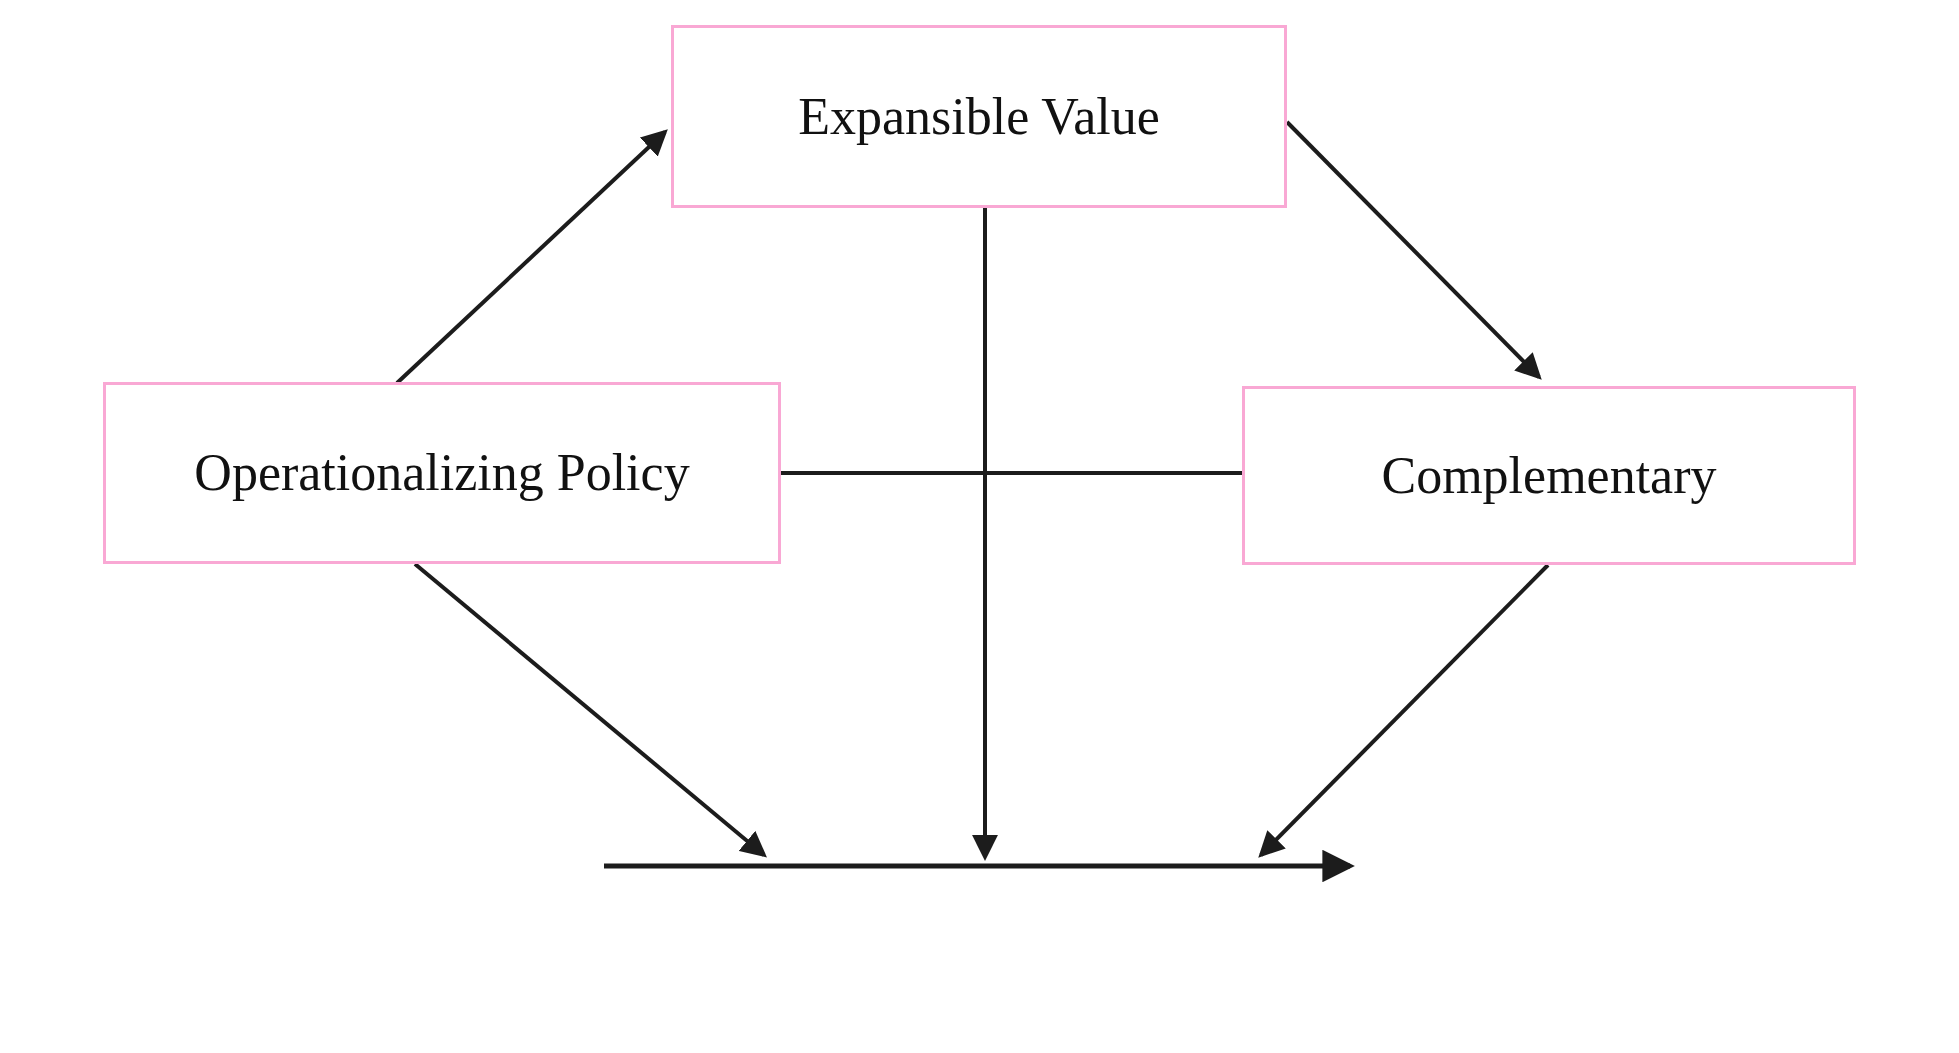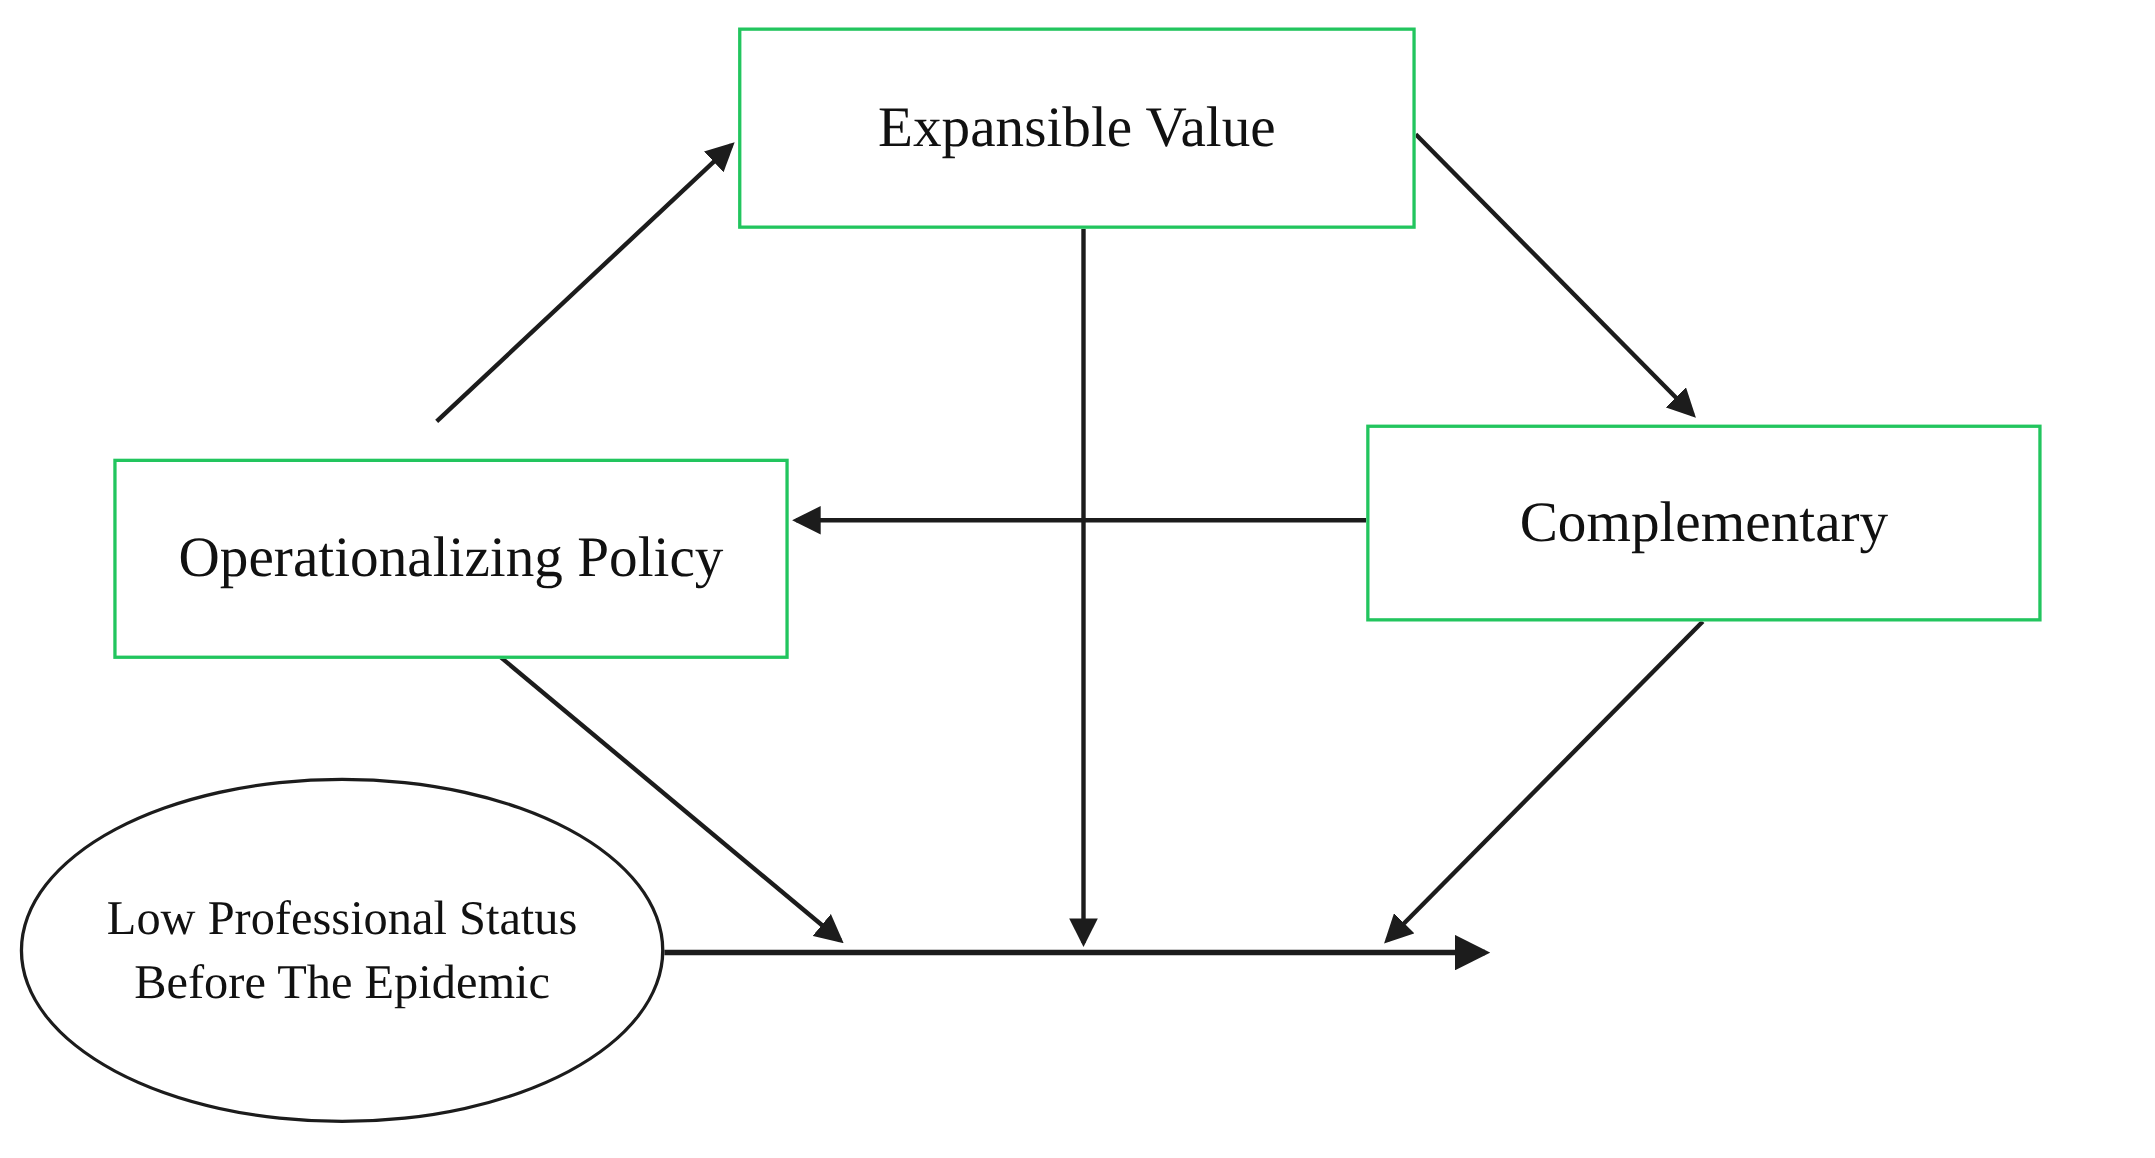--- a/index.html
+++ b/index.html
@@ -26,39 +26,39 @@
     position: absolute;
     display: flex;
     flex-direction: column;
     align-items: center;
     justify-content: center;
     text-align: center;
     box-sizing: border-box;
     background: #ffffff;
   }
   .rect-node {
-    border: 3px solid #22c55e;
+    border: 3px solid #f9a8d4;
   }
   .ellipse-node {
     border: 3px solid #1c1c1c;
     border-radius: 50%;
   }
   .rect-node .line {
     font-size: 52px;
     line-height: 66px;
     white-space: nowrap;
   }
   .ellipse-node .line {
     font-size: 44px;
     line-height: 58px;
     white-space: nowrap;
   }
   
   #node-expansible   { left: 671px;  top: 25px;  width: 616px; height: 183px; }
-  #node-operational  { left: 103px;  top: 382px; width: 614px; height: 182px; margin-top: 35px; }
+  #node-operational  { left: 103px;  top: 382px; width: 678px; height: 182px; }
   #node-complement   { left: 1242px; top: 386px; width: 614px; height: 179px; }
   #node-lowstatus    { left: 18px;   top: 707px; width: 586px; height: 314px; }
   #node-promotion    { left: 1357px; top: 707px; width: 588px; height: 314px; }
 </style>
 </head>
 <body>
 
 <div id="canvas">
 
   <svg id="arrow-layer" viewBox="0 0 1959 1053" xmlns="http://www.w3.org/2000/svg">
@@ -88,19 +88,15 @@
   </div>
 
   <div id="node-operational" class="node rect-node">
     <div class="line">Operationalizing Policy</div>
   </div>
 
   <div id="node-complement" class="node rect-node">
     <div class="line">Complementary</div>
   </div>
 
-  <div id="node-lowstatus" class="node ellipse-node">
-    <div class="line">Low Professional Status</div>
-    <div class="line">Before The Epidemic</div>
-  </div>
 
 
 </div>
 
 </body></html>

